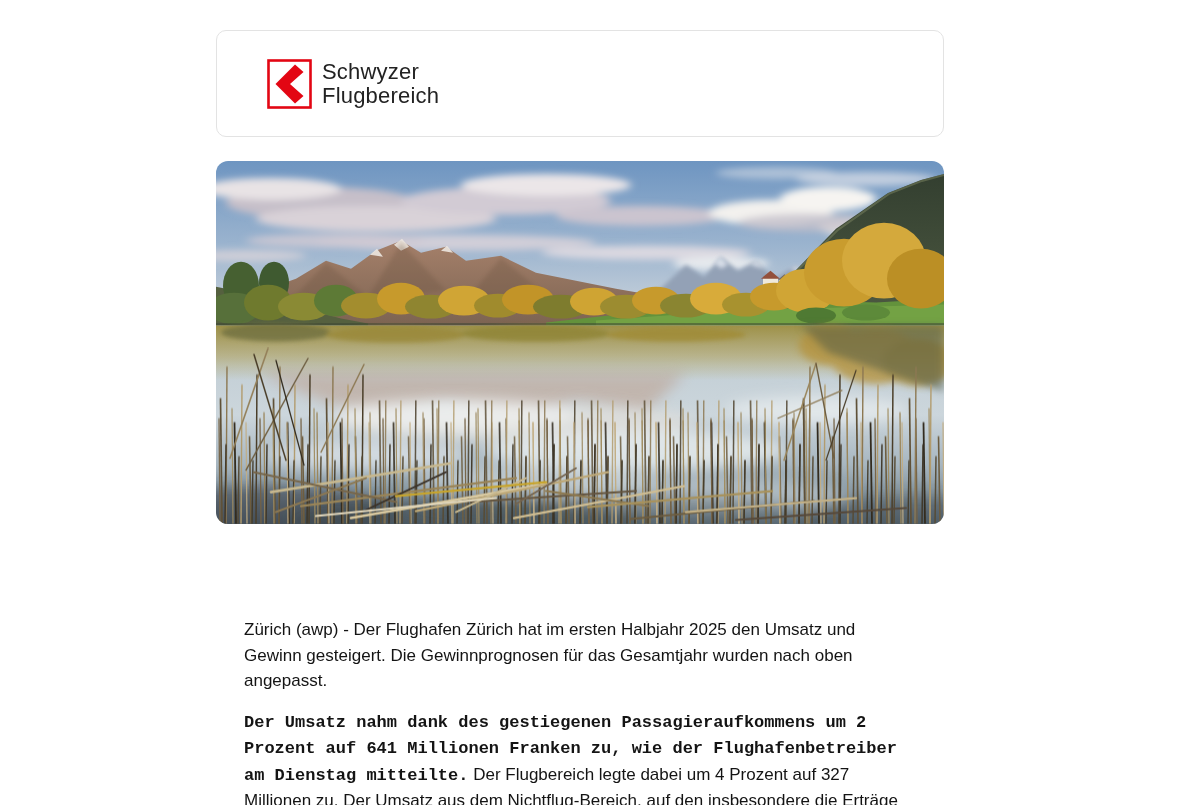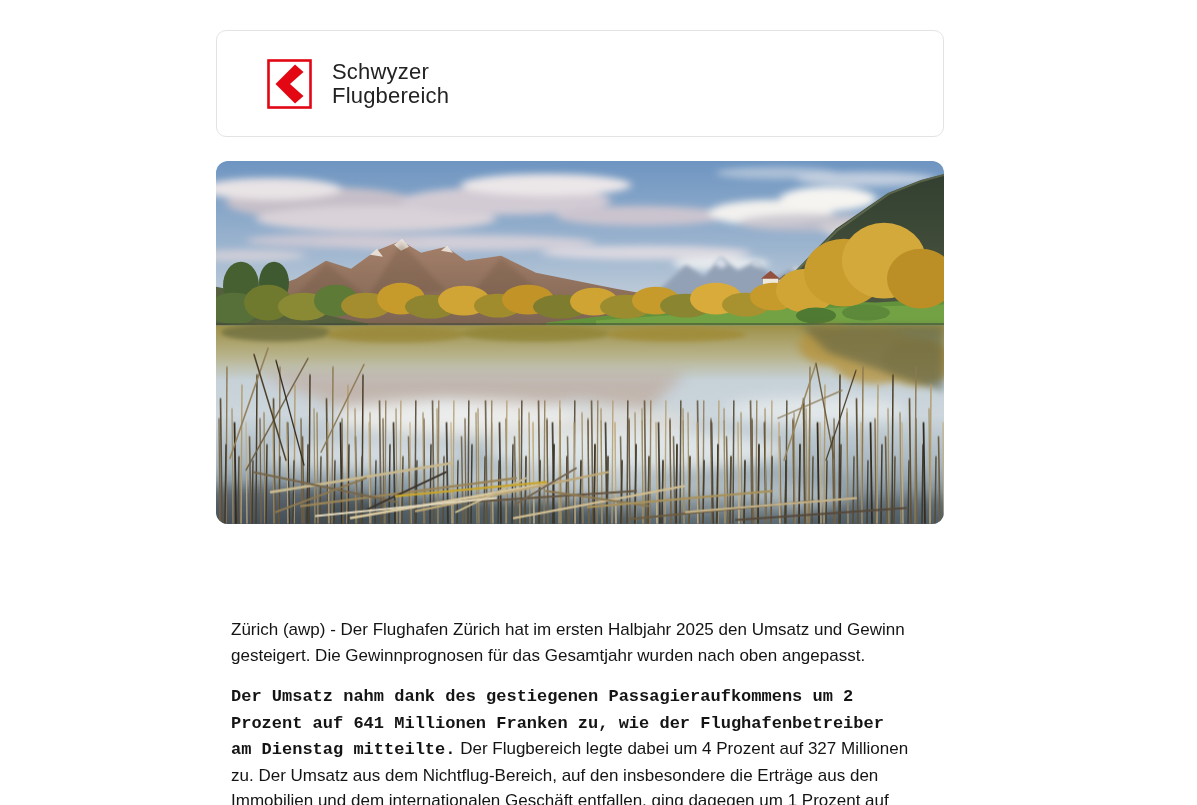--- a/index.html
+++ b/index.html
@@ -2,33 +2,33 @@
 <html><head>
 <meta charset="utf-8">
 <style>
   html,body{margin:0;padding:0;background:#ffffff;}
   body{font-family:"Liberation Sans",sans-serif;color:#111;width:1197px;height:805px;overflow:hidden;}
   .page{width:728px;margin:30px 0 0 216px;}
 
   
   .brand-card{box-sizing:border-box;height:107px;background:#fff;border:1px solid #e3e3e3;
               border-radius:10px;display:flex;align-items:center;padding-left:50px;}
-  .logo{display:flex;align-items:center;gap:20px;cursor:pointer;}
+  .logo{display:flex;align-items:center;gap:10px;cursor:pointer;}
   .logo-mark{width:45px;height:50px;flex:0 0 auto;}
   .logo-mark svg{display:block;}
   .logo-text{display:flex;flex-direction:column;font-size:22px;line-height:24px;
              font-weight:500;color:#222;letter-spacing:.2px;}
 
   
   .hero{margin:24px 0 0 0;}
   .hero svg{display:block;border-radius:12px;}
 
   
   .article{margin-top:93px;padding:0 30px 0 15px;font-size:17px;line-height:25.5px;color:#141414;}
-  .article p{margin:0 0 15px 0;}
+  .article p{margin:0 0 15px 13px;}
   .article strong{font-weight:700;font-family:Liberation Mono, monospace;}
 </style>
 </head>
 <body>
 
 <div class="page">
 
   <header class="brand-card">
     <div class="logo">
       <span class="logo-mark">

